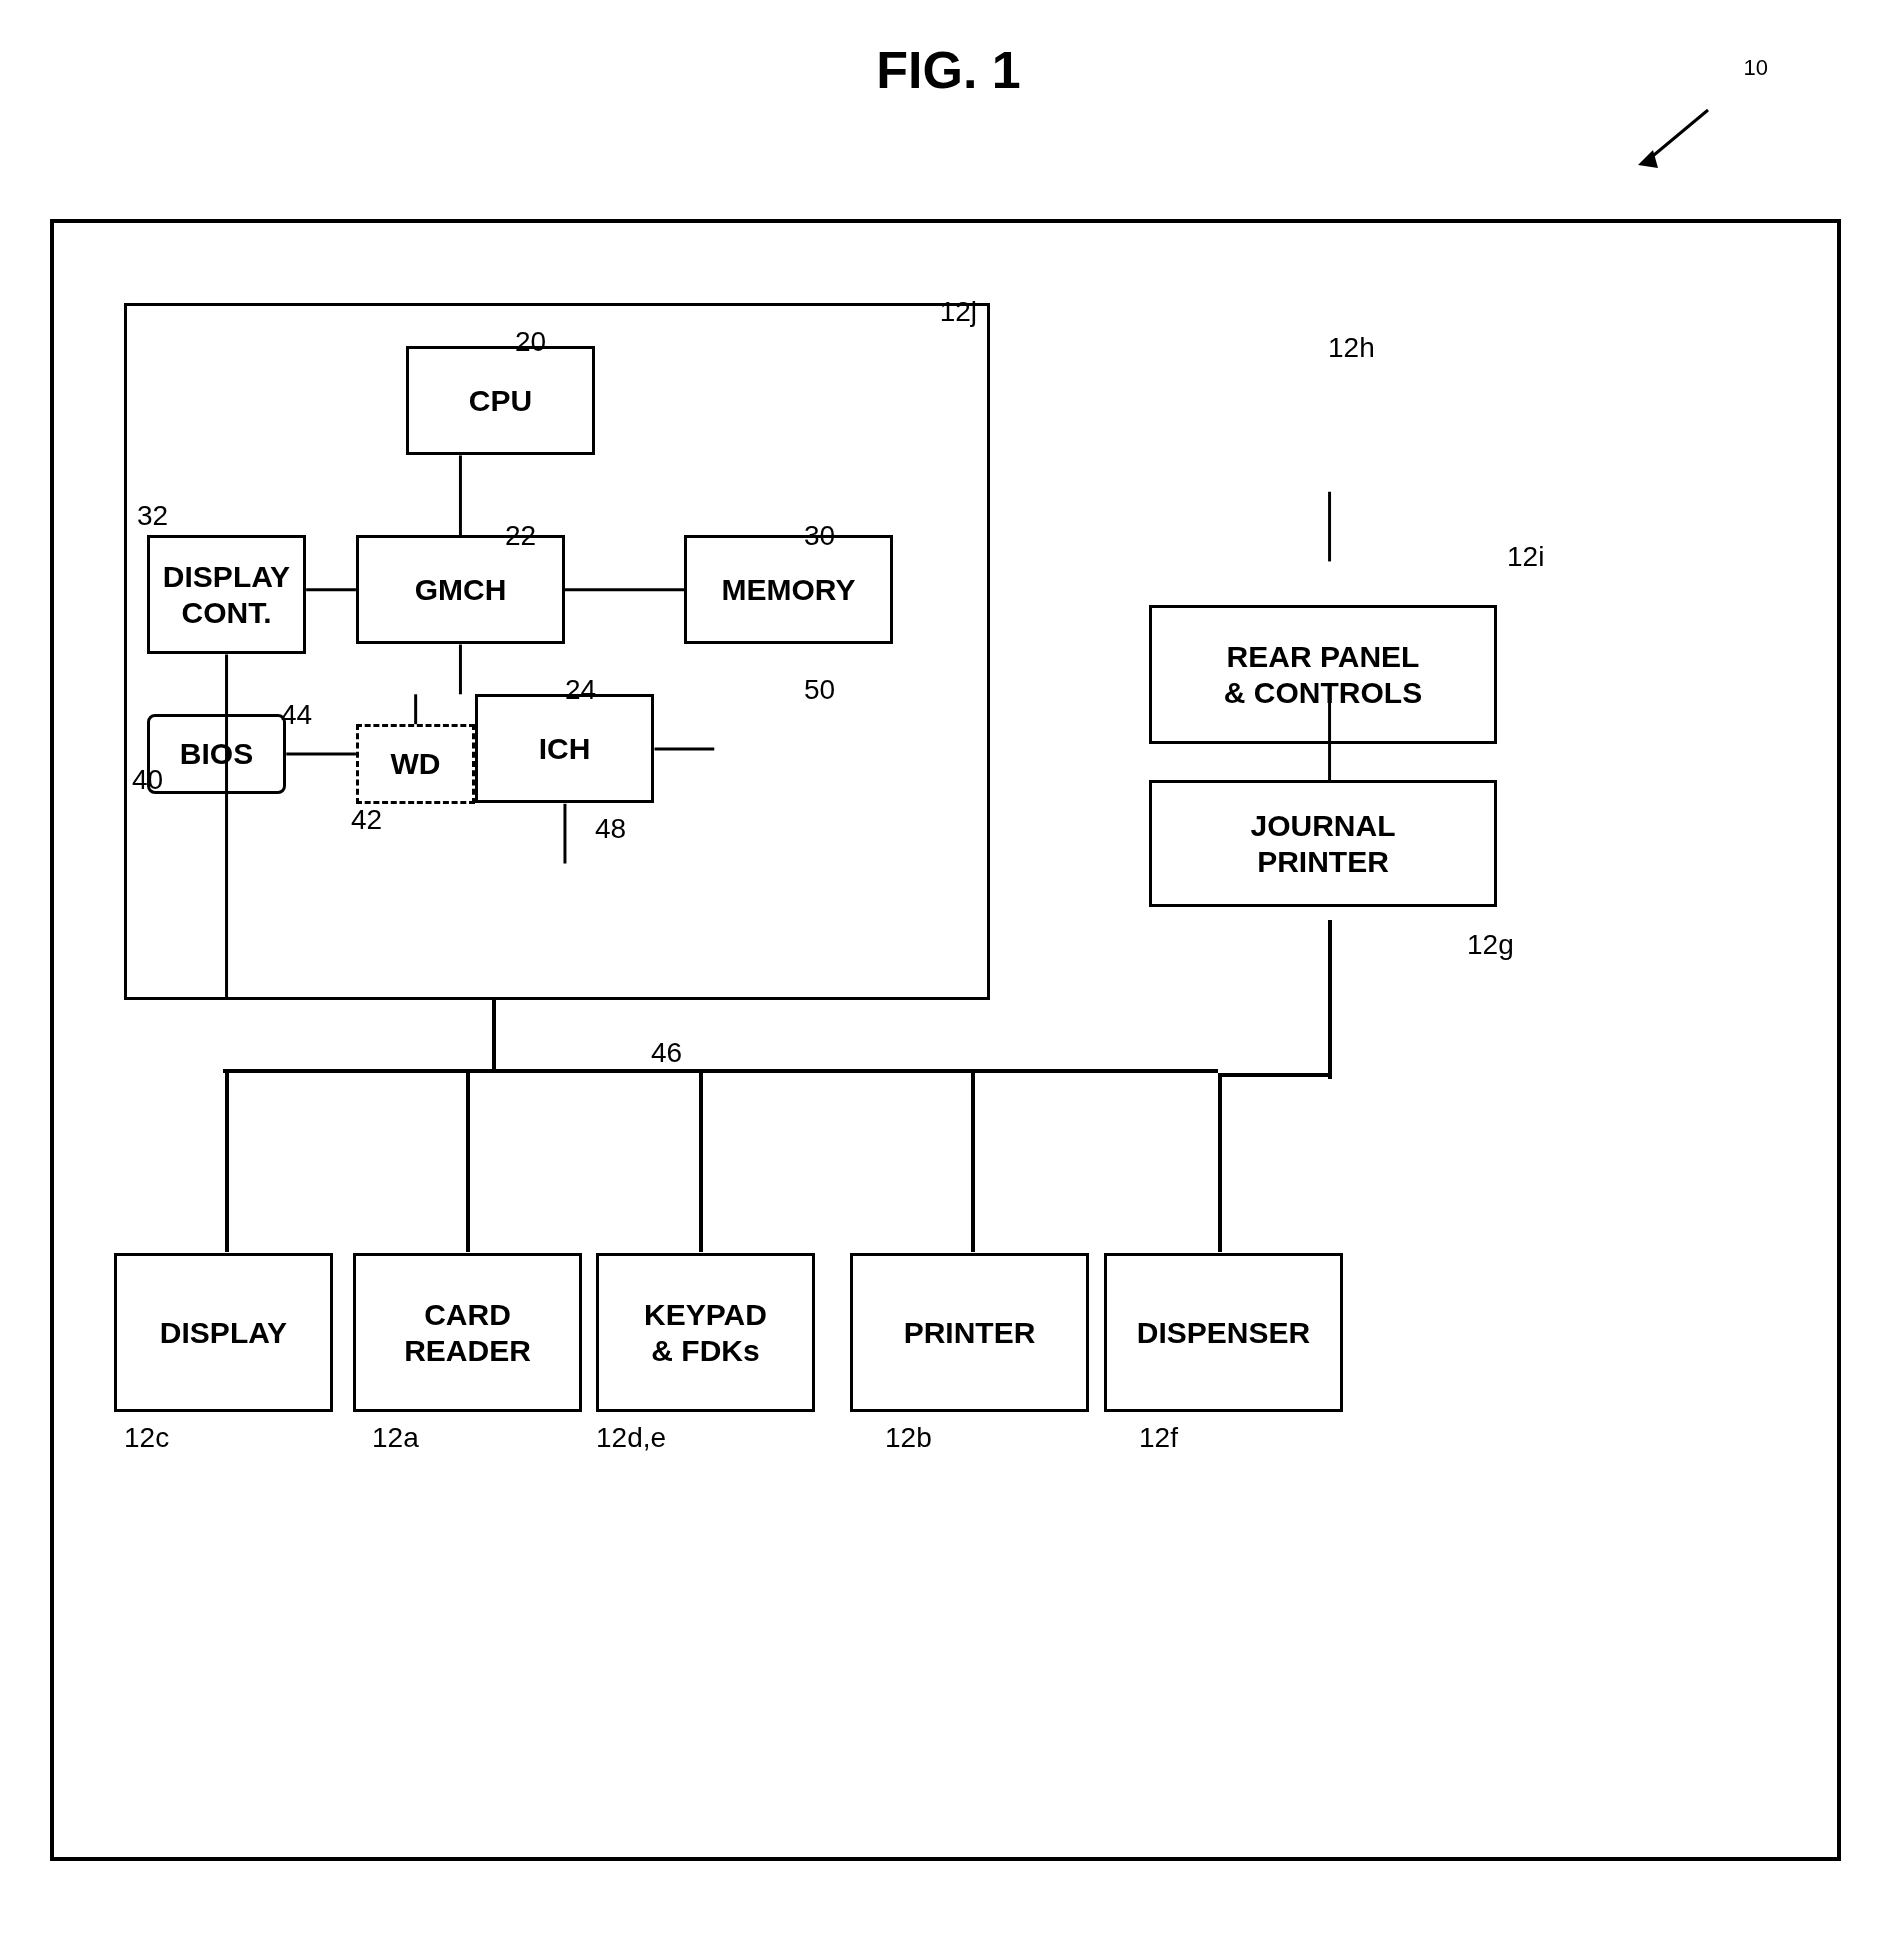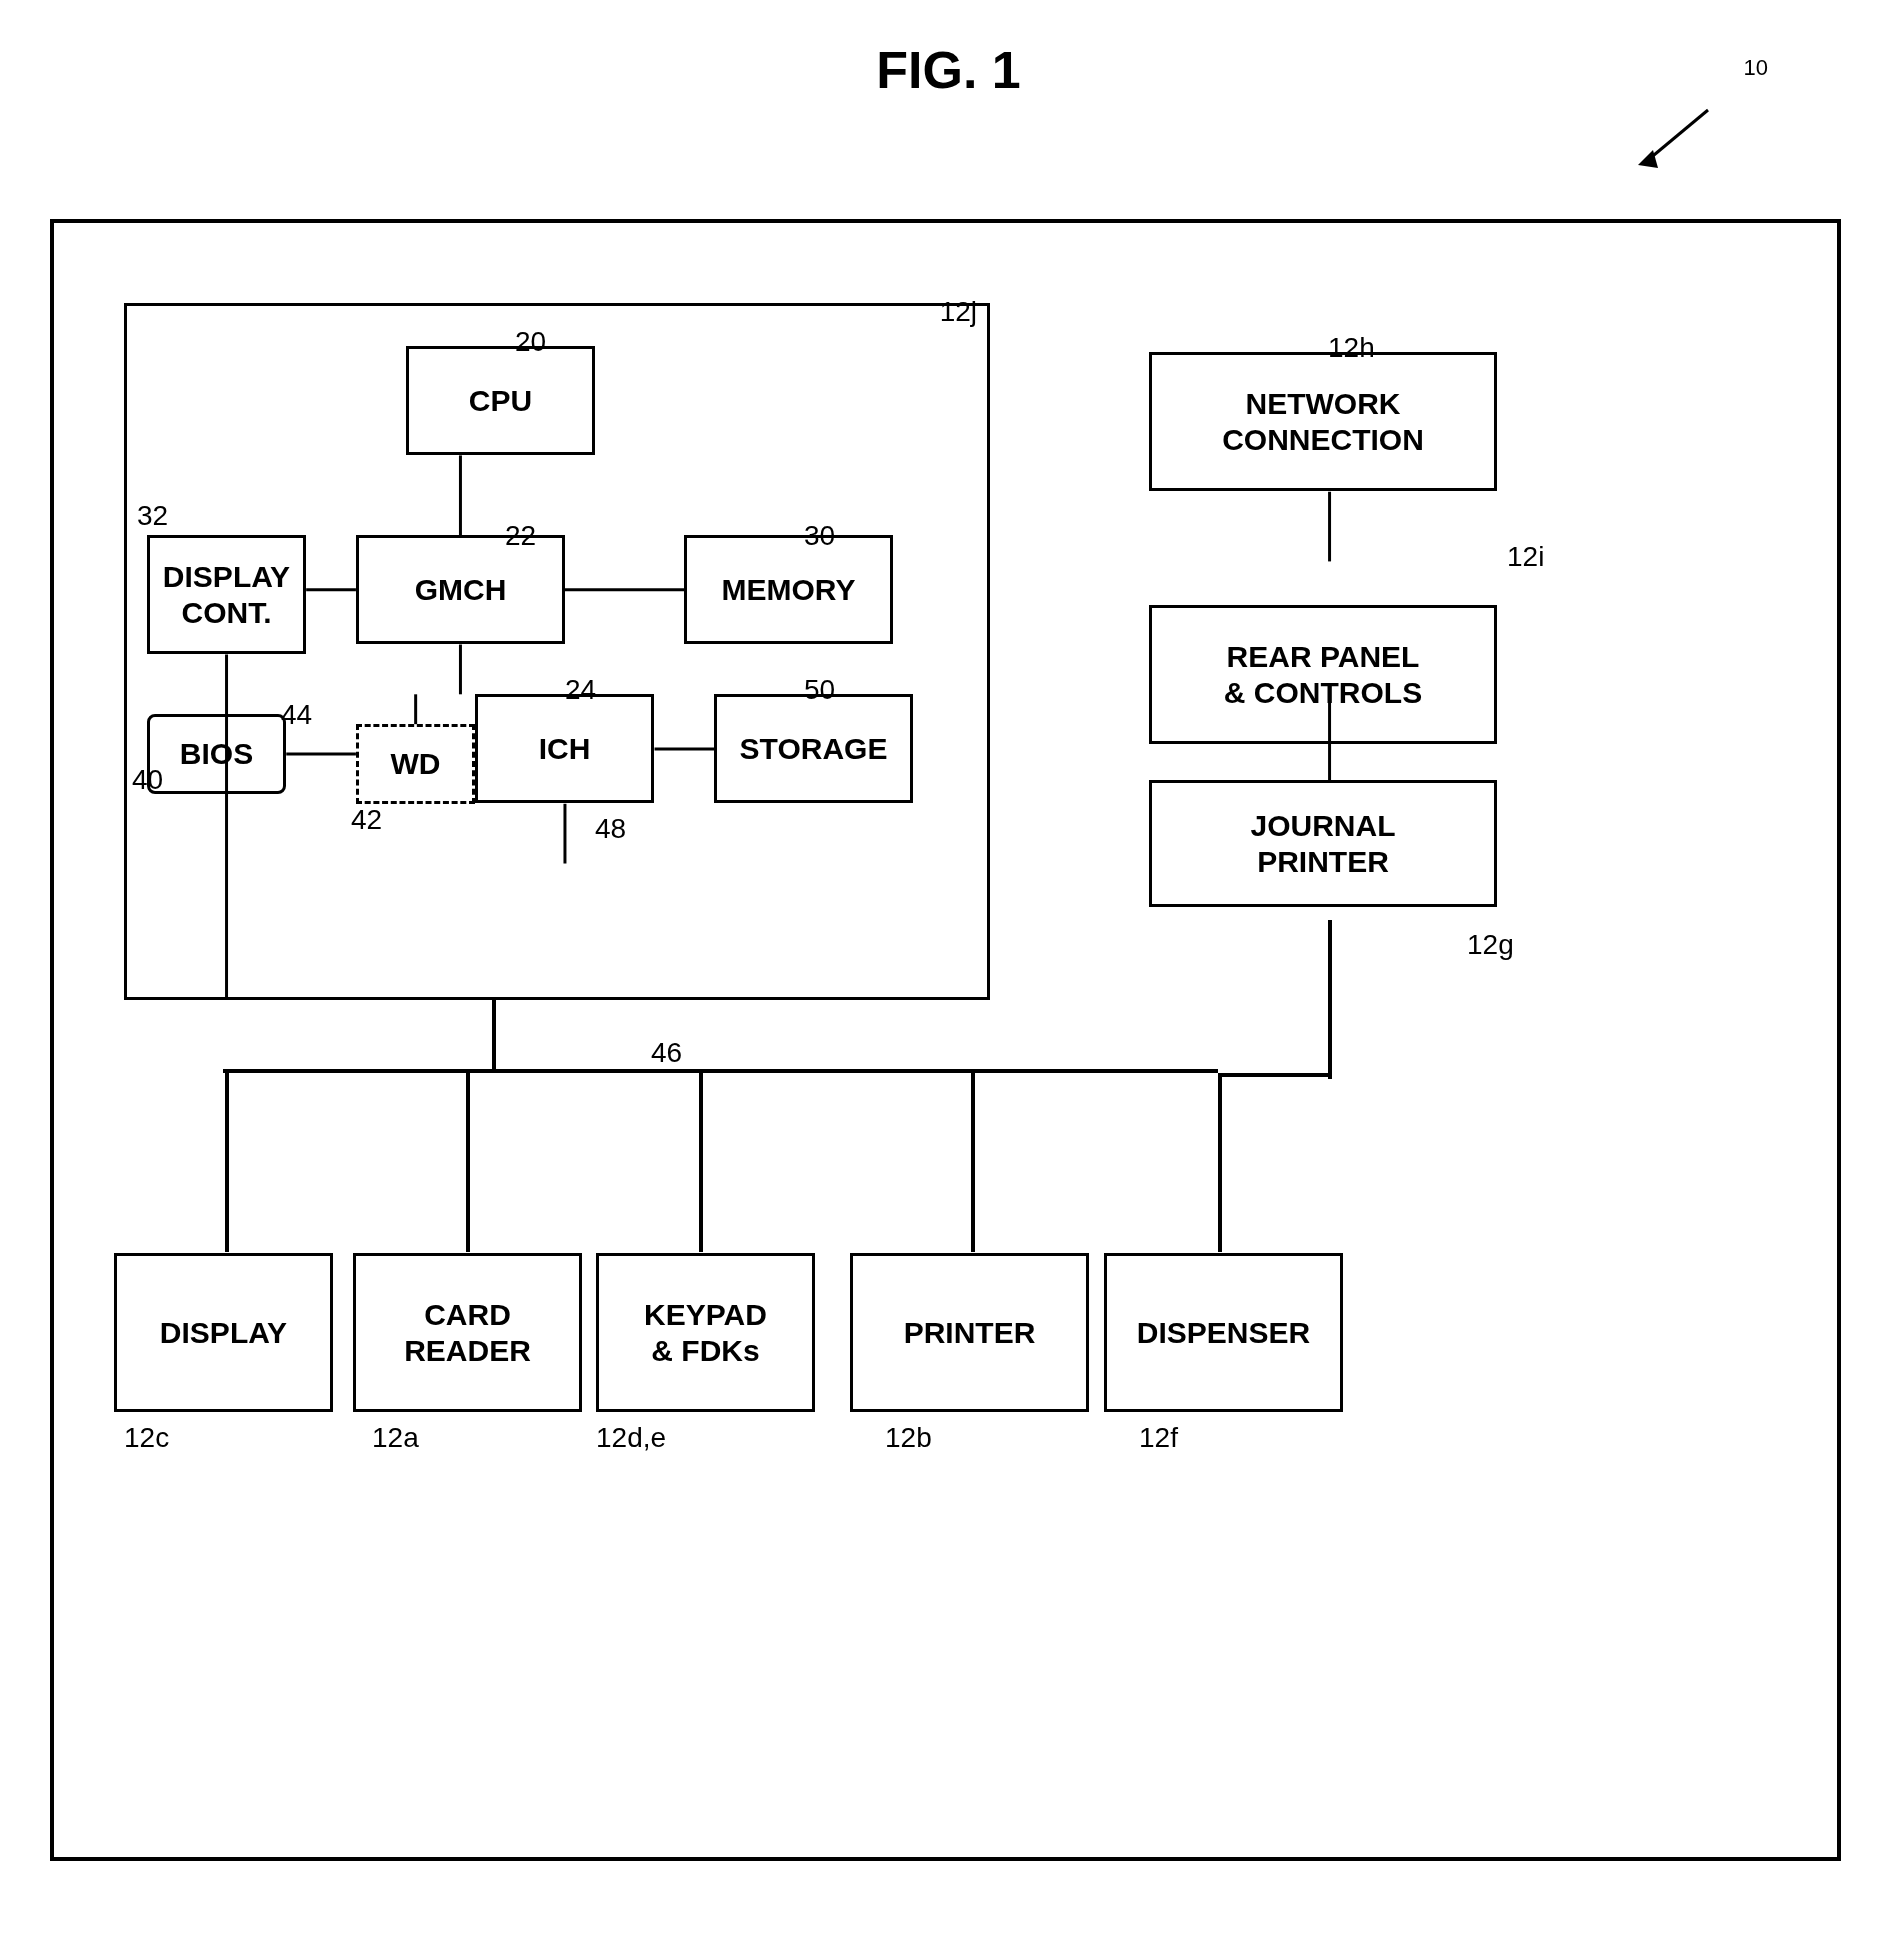--- a/index.html
+++ b/index.html
@@ -132,23 +132,20 @@
     <div class="comp-box" style="top:388px; left:348px; width:179px; height:109px;">
       <span>ICH</span>
     </div>
     <span class="ref-label" style="position:absolute; top:368px; left:438px;">24</span>
 
     <div class="comp-box dashed-box" style="top:418px; left:229px; width:119px; height:80px; border-style:dashed;">
       <span>WD</span>
     </div>
     <span class="ref-label" style="position:absolute; top:498px; left:224px;">42</span>
 
-    <div class="comp-box" style="top:388px; left:587px; width:199px; height:109px;">
-      <span>STORAGE</span>
-    </div>
     <span class="ref-label" style="position:absolute; top:368px; left:677px;">50</span>
 
     <span class="ref-label" style="position:absolute; top:507px; left:468px;">48</span>
 
     <svg style="position:absolute;top:0;left:0;width:100%;height:100%;pointer-events:none;" viewBox="0 0 864 694" width="860" height="691">
 
       <line x1="335" y1="150" x2="335" y2="230" stroke="#000" stroke-width="3"></line>
 
       <line x1="440" y1="285" x2="560" y2="285" stroke="#000" stroke-width="3"></line>
 
@@ -161,23 +158,20 @@
       <line x1="160" y1="450" x2="230" y2="450" stroke="#000" stroke-width="3"></line>
 
       <line x1="290" y1="390" x2="290" y2="420" stroke="#000" stroke-width="3"></line>
 
       <line x1="440" y1="500" x2="440" y2="560" stroke="#000" stroke-width="3"></line>
 
       <line x1="100" y1="350" x2="100" y2="700" stroke="#000" stroke-width="3"></line>
     </svg>
   </div>
 
-  <div class="comp-box" style="position:absolute; top:129px; left:1095px; width:348px; height:139px;">
-    <span>NETWORK<br>CONNECTION</span>
-  </div>
   <span class="ref-label" style="position:absolute; top:109px; left:1274px;">12h</span>
 
   <div class="comp-box" style="position:absolute; top:338px; left:1095px; width:348px; height:139px;margin-top:44px;">
     <span>REAR PANEL<br>&amp; CONTROLS</span>
   </div>
   <span class="ref-label" style="position:absolute; top:318px; left:1453px;">12i</span>
 
   <div class="comp-box" style="position:absolute; top:557px; left:1095px; width:348px; height:127px;">
     <span>JOURNAL<br>PRINTER</span>
   </div>

